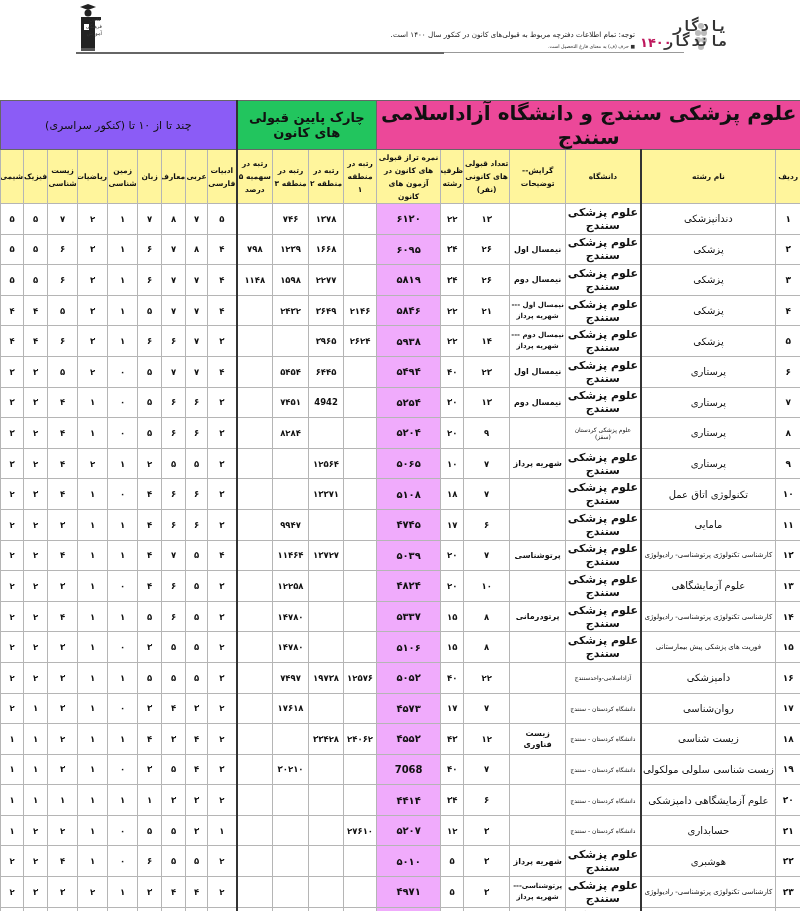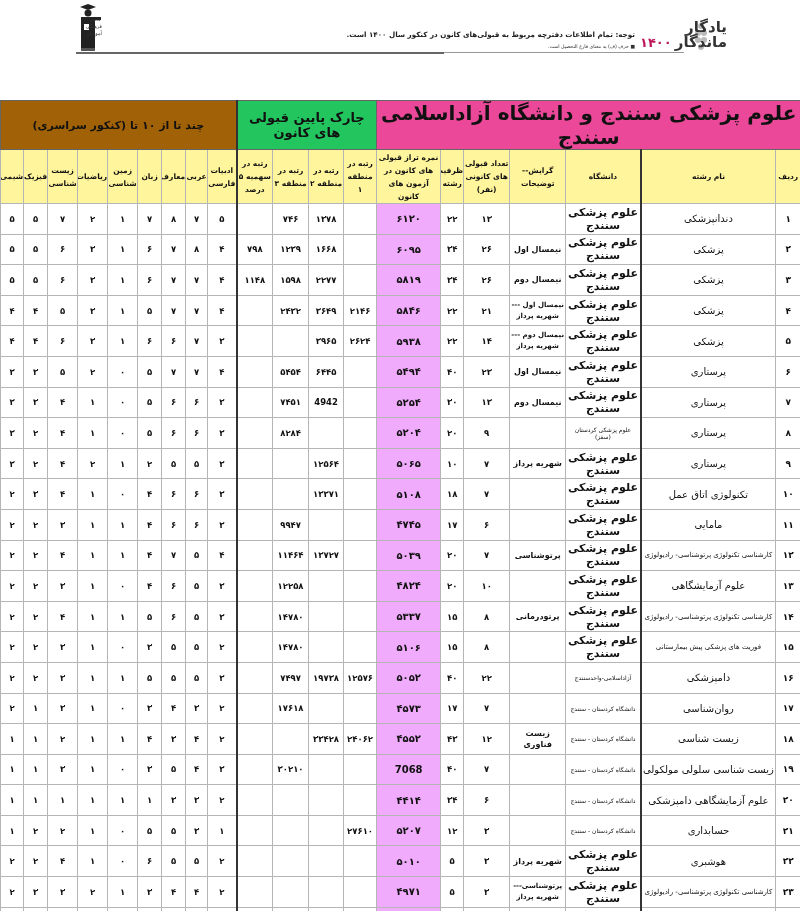--- a/index.html
+++ b/index.html
@@ -1,32 +1,32 @@
 <!DOCTYPE html>
 <html><head>
 <meta charset="utf-8">
 <style>
   html,body{margin:0;padding:0;background:#fff;}
   body{width:800px;height:911px;position:relative;overflow:hidden;font-family:"DejaVu Sans",sans-serif;color:#111;}
   .topbar{position:absolute;left:0;top:0;width:800px;height:100px;}
   .logo-figure{position:absolute;left:74px;top:4px;width:28px;height:48px;}
   .logo-side{position:absolute;left:88px;top:16px;font-size:5px;line-height:7px;color:#333;direction:rtl;width:14px;text-align:center;}
-  .brand{position:absolute;left:677px;top:20px;width:50px;text-align:right;direction:rtl;font-weight:bold;font-size:15px;line-height:15px;color:#333;}
+  .brand{position:absolute;left:677px;top:20px;width:50px;text-align:right;direction:rtl;font-weight:bold;font-size:15px;line-height:15px;color:#333;font-family:Liberation Mono, monospace;}
   .brand-year{position:absolute;left:640px;top:35px;font-size:13px;font-weight:bold;color:#be185d;}
   .brand-leaf{position:absolute;left:695px;top:22px;width:12px;height:30px;}
-  .notice{position:absolute;left:330px;top:30px;width:305px;direction:rtl;text-align:right;font-size:7.2px;font-weight:bold;color:#222;}
+  .notice{position:absolute;left:330px;top:30px;width:305px;direction:rtl;text-align:right;font-size:7.2px;font-weight:normal;color:#222;}
   .notice2{position:absolute;left:440px;top:44px;width:195px;direction:rtl;text-align:right;font-size:4.8px;color:#333;}
   .rule{position:absolute;left:76px;top:52px;width:368px;height:2px;background:#666;}
   .rule2{position:absolute;left:444px;top:52px;width:240px;height:1px;background:#999;}
 
   table.main{position:absolute;left:0;top:100px;width:800px;border-collapse:collapse;direction:rtl;table-layout:fixed;}
   table.main td, table.main th{border:1px solid #b5b5b5;padding:0;text-align:center;vertical-align:middle;overflow:hidden;}
   .h-title{background:#ec4899;color:#111;font-weight:bold;font-size:20px;height:31px;border:1px solid #666 !important;}
   .h-quart{background:#22c55e;font-weight:bold;font-size:13px;border:1px solid #666 !important;}
-  .h-rank{background:#a16207;font-weight:bold;font-size:11px;border:1px solid #666 !important;}
+  .h-rank{background:#8b5cf6;font-weight:normal;font-size:11px;border:1px solid #666 !important;}
   .h-col{background:#fff59c;font-weight:bold;font-size:7.5px;line-height:13px;height:53px;}
   .thick-l{border-left:2px solid #333 !important;}
   td.c{font-size:9px;font-weight:bold;height:29.6px;}
   td.name{text-align:right;padding-right:4px;font-size:10px;font-weight:normal;}
   td.uni{text-align:right;padding-right:3px;font-size:11px;font-weight:bold;}
   td.uni.small{font-size:6px;font-weight:normal;}
   td.grs{text-align:right;padding-right:3px;font-size:8px;font-weight:bold;line-height:11px;}
   td.grs.small{font-size:7px;}
   td.taraz{background:#f0abfc;font-size:10px;font-weight:bold;}
   td.radif{font-size:9px;font-weight:bold;}

